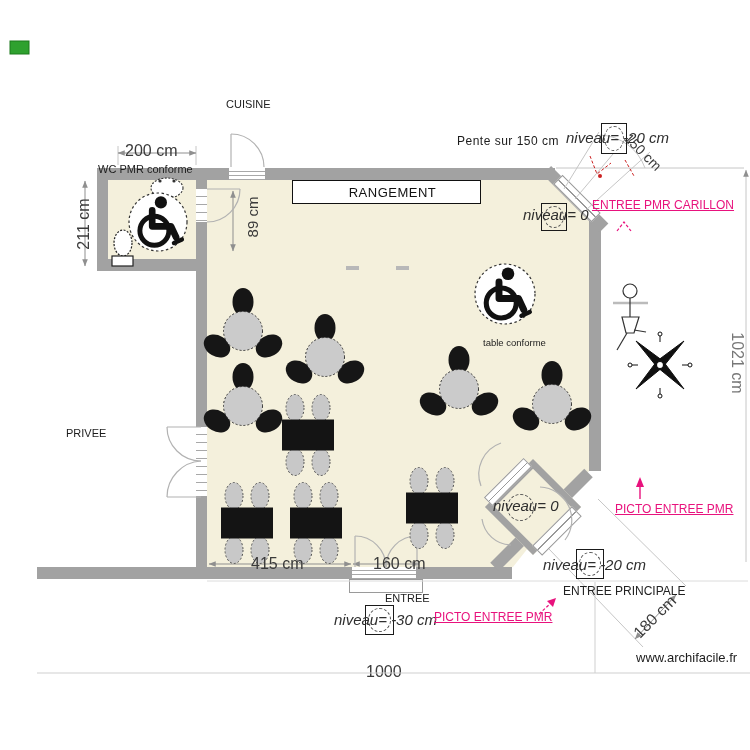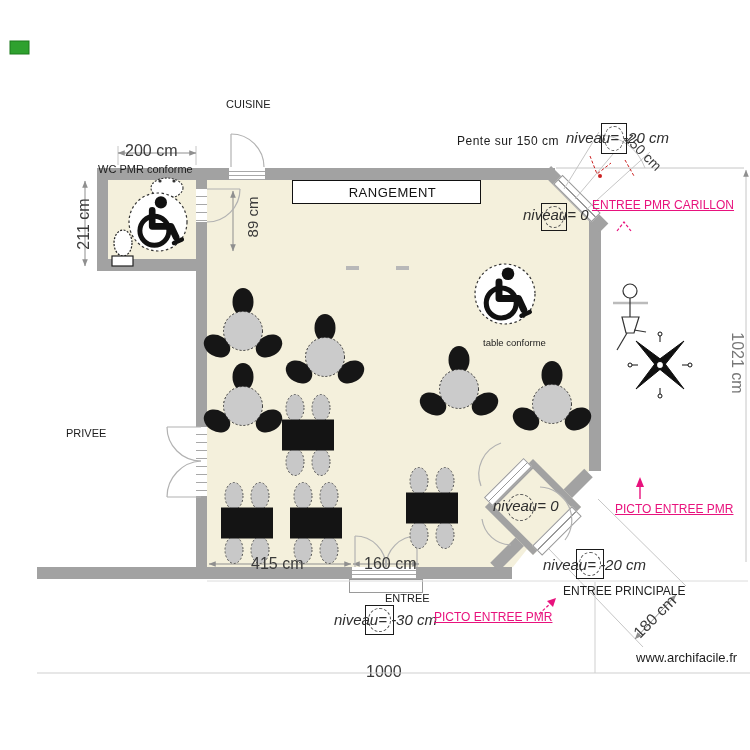--- a/index.html
+++ b/index.html
@@ -273,21 +273,21 @@
   <div class="lbl f12" style="left:457px;top:134px;letter-spacing:.5px;">Pente sur 150 cm</div>
   <div class="lbl niveau" style="left:566px;top:129px;">niveau= -20 cm</div>
   <div class="lbl ctr r45" style="left:643px;top:152px;font-size:14px;color:var(--dim);">150 cm</div>
   <div class="lbl pink" style="left:592px;top:198px;">ENTREE PMR CARILLON</div>
   <div class="lbl niveau" style="left:523px;top:206px;">niveau= 0</div>
   <div class="lbl tiny" style="left:483px;top:337px;">table conforme</div>
   <div class="lbl small" style="left:66px;top:427px;">PRIVEE</div>
   <div class="lbl niveau" style="left:493px;top:497px;">niveau= 0</div>
   <div class="lbl pink" style="left:615px;top:502px;">PICTO ENTREE PMR</div>
   <div class="lbl dim" style="left:251px;top:555px;">415 cm</div>
-  <div class="lbl dim" style="left:364px;top:555px;">160 cm</div>
+  <div class="lbl dim" style="left:373px;top:555px;">160 cm</div>
   <div class="lbl niveau" style="left:543px;top:556px;">niveau= -20 cm</div>
   <div class="lbl small" style="left:385px;top:592px;">ENTREE</div>
   <div class="lbl f12" style="left:563px;top:584px;color:#222;">ENTREE PRINCIPALE</div>
   <div class="lbl niveau" style="left:334px;top:611px;text-align:center;">niveau= -30 cm</div>
   <div class="lbl pink" style="left:434px;top:610px;">PICTO ENTREE PMR</div>
   <div class="lbl dim ctr rm45" style="left:655px;top:617px;">180 cm</div>
   <div class="lbl dim ctr r90 gray" style="left:737px;top:363px;">1021 cm</div>
   <div class="lbl dim" style="left:366px;top:663px;z-index:5;">1000</div>
   <div class="lbl f13" style="left:636px;top:650px;">www.archifacile.fr</div>
 

